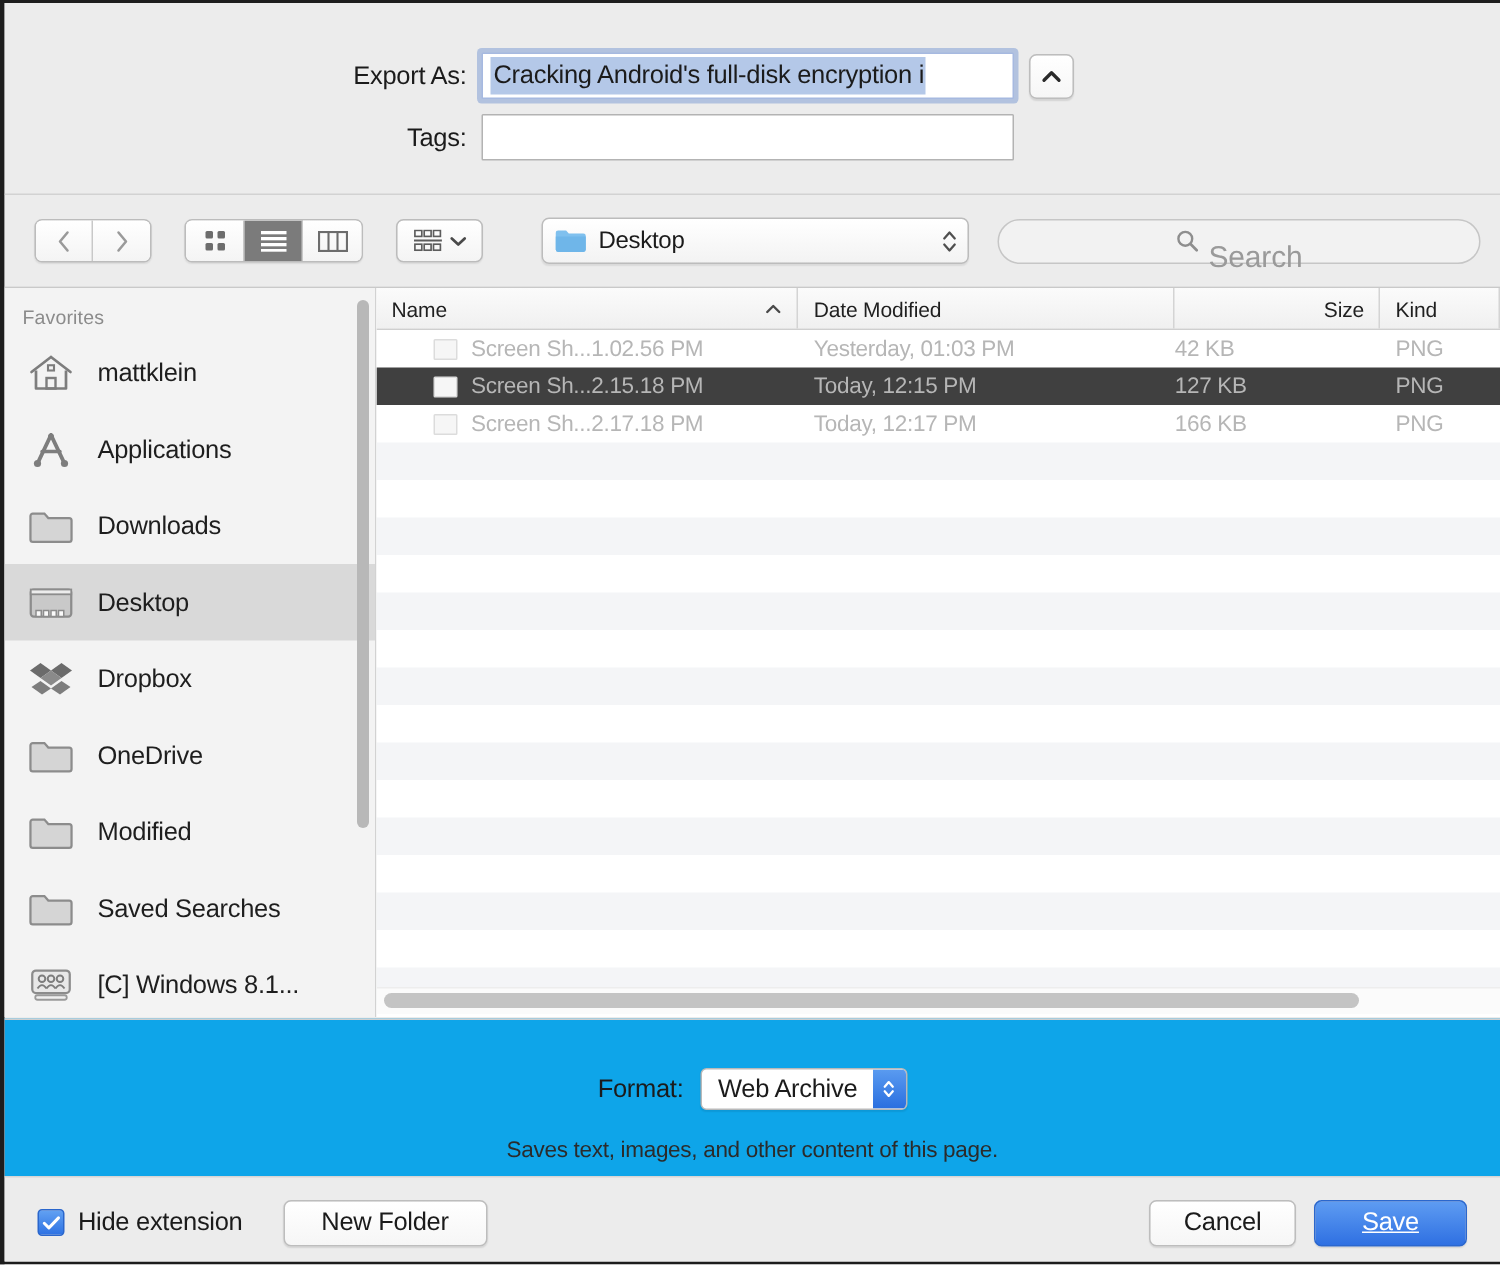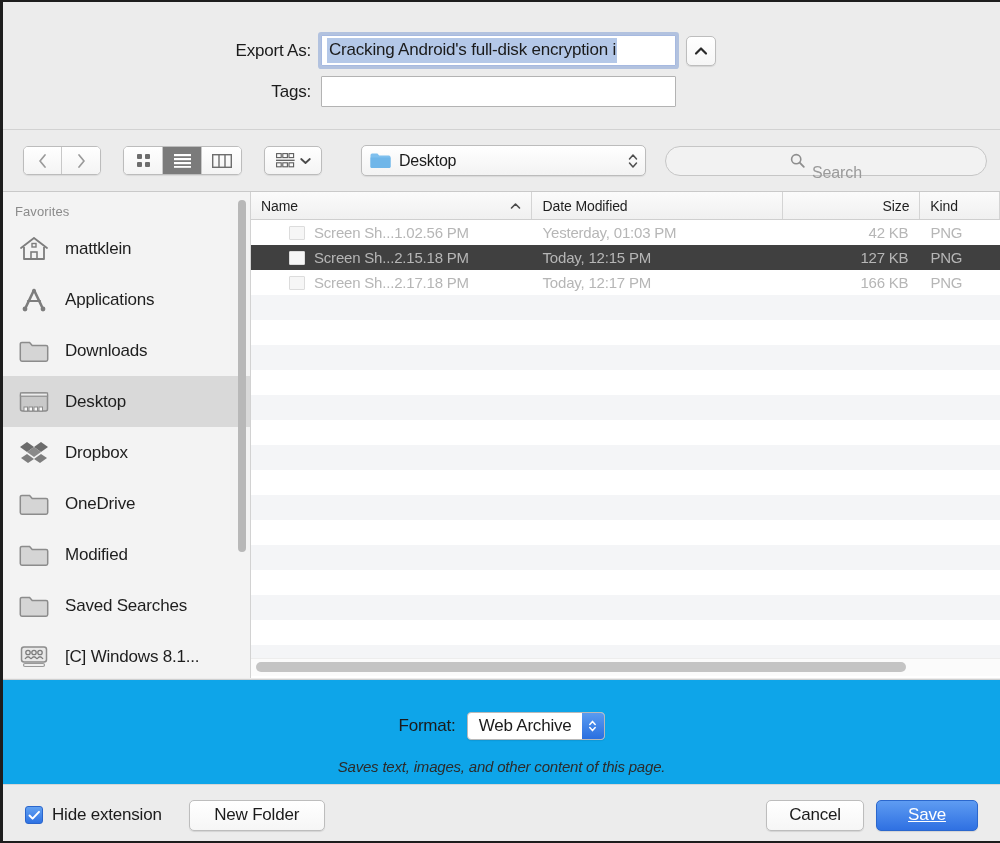--- a/index.html
+++ b/index.html
@@ -177,21 +177,21 @@
     background: #f2f2f2;
     border: 1px solid #c6c6c6;
     border-radius: 15px;
     display: flex;
     align-items: center;
     justify-content: center;
     gap: 7px;
     cursor: text;
   }
   .search-field .ph {
-    font-size: 16px;
+    font-size: 20px;
     color: #9a9a9a;
     letter-spacing: -0.1px;
     margin-top: 24px;
   }
 
   
   .body-area {
     position: absolute;
     top: 189px;
     left: 0;
@@ -285,21 +285,21 @@
     color: #b6b6b6;
     cursor: default;
     letter-spacing: -0.2px;
   }
   .row.alt { background: #404040; }
   .row.empty { background: #ffffff; }
   .row.empty.alt { background: #f4f5f7; }
 
   .c-name { width: 283px; display: flex; align-items: center; padding-left: 38px; gap: 9px; }
   .c-date { width: 252px; padding-left: 10px; }
-  .c-size { width: 138px; text-align: right; padding-right: 12px; }
+  .c-size { width: 138px; padding-right: 12px; }
   .c-kind { width: 80px; padding-left: 10px; white-space: nowrap; }
 
   .file-icon {
     width: 16px; height: 14px;
     border: 1px solid #dcdcdc;
     background: #f6f6f6;
     border-radius: 1px;
     flex-shrink: 0;
   }
 
@@ -370,21 +370,20 @@
     align-items: center;
     justify-content: center;
     gap: 2px;
   }
 
   .format-desc {
     font-size: 15px;
     color: #2b2b2b;
     margin-top: 18px;
     letter-spacing: -0.2px;
-    font-style: italic;
   }
 
   
   .bottom-bar {
     position: absolute;
     top: 782px;
     left: 0;
     right: 0;
     height: 61px;
     background: #ececec;

